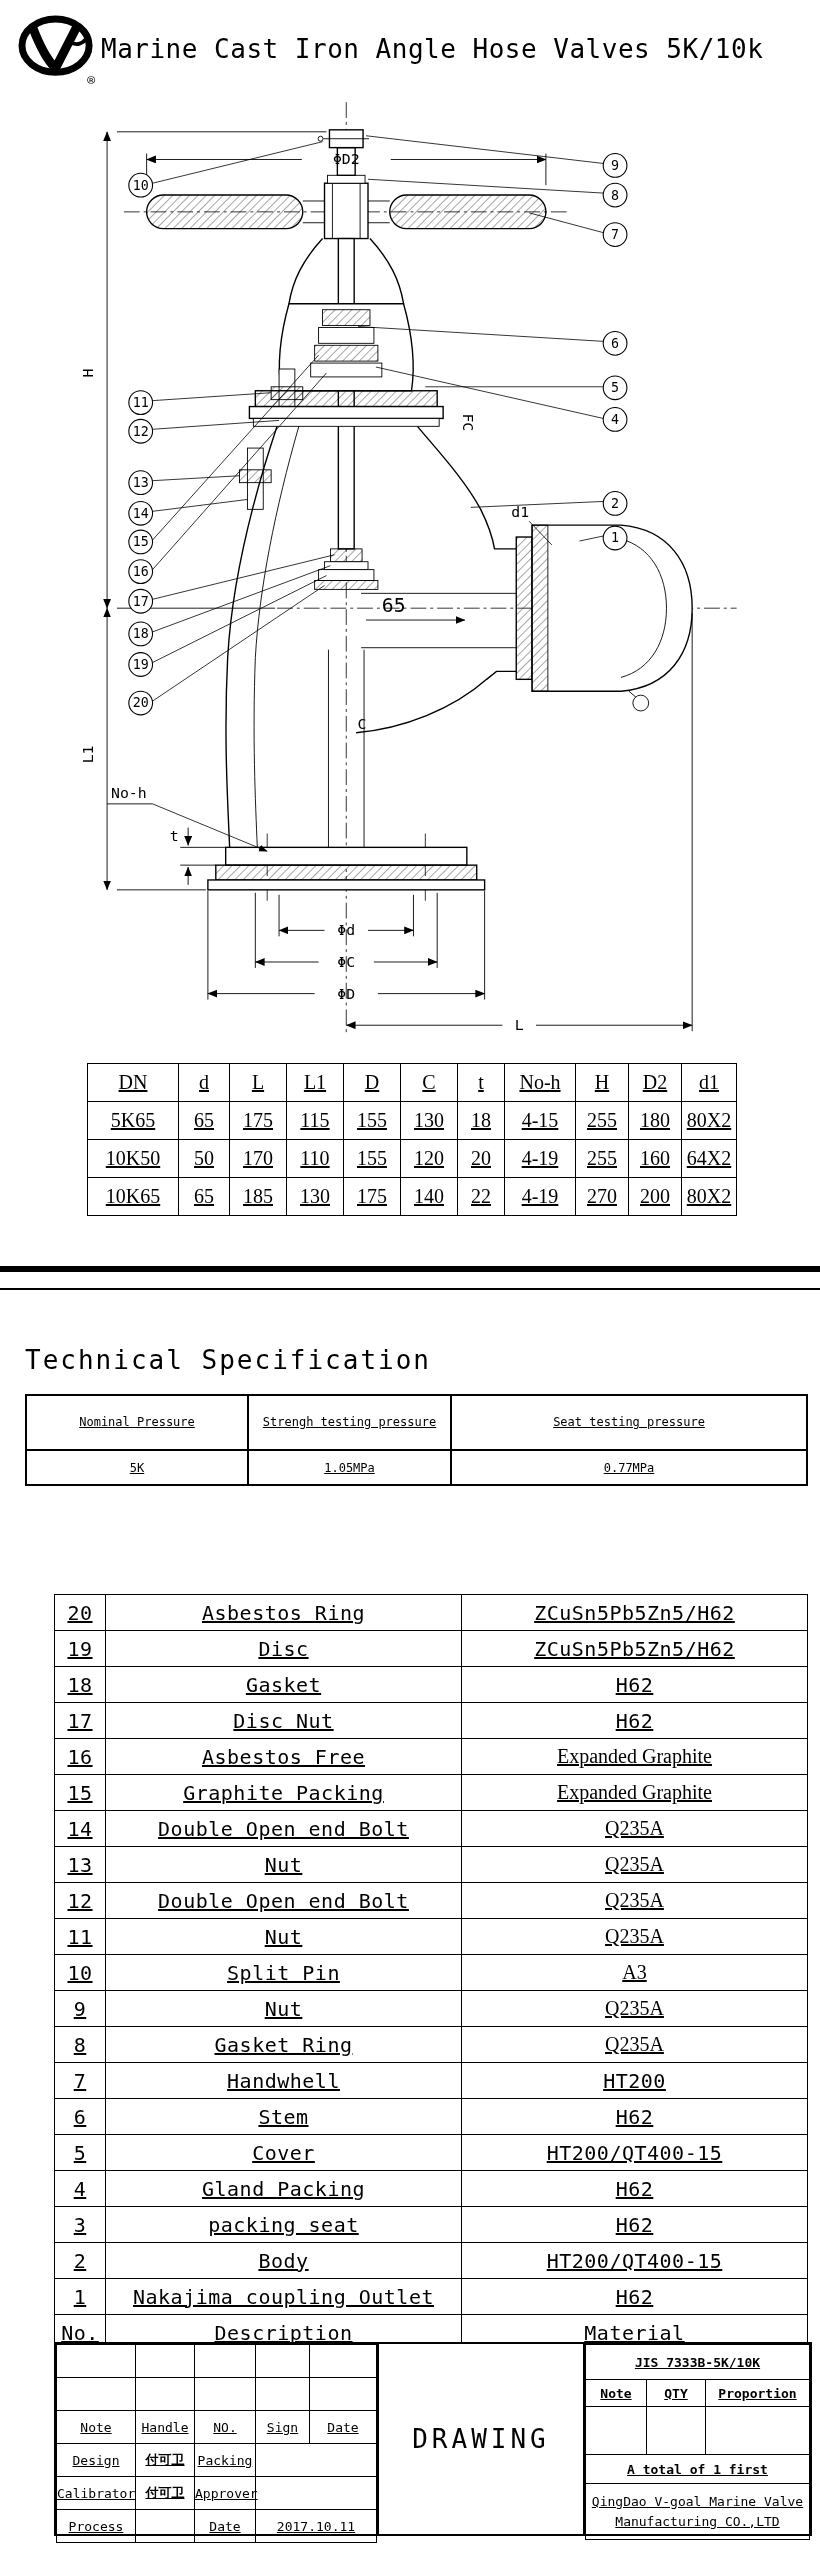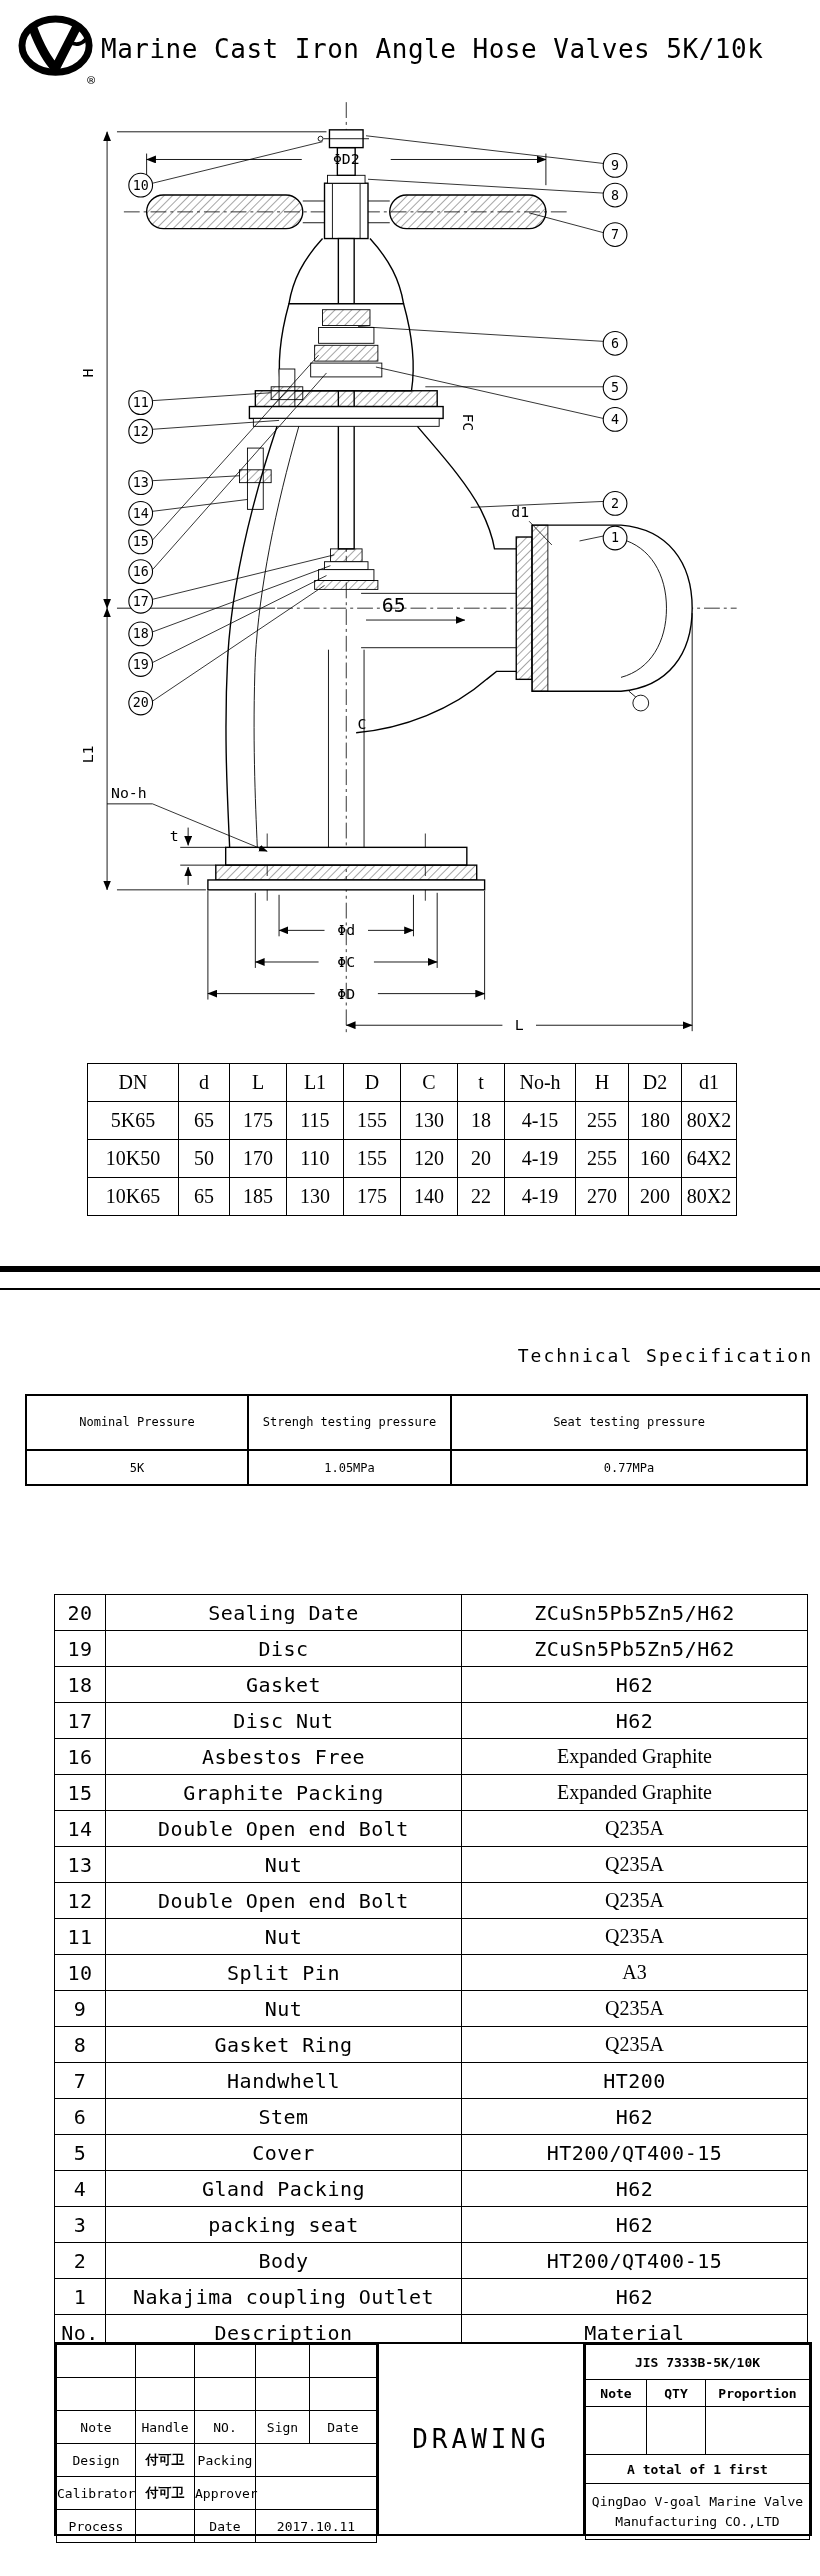--- a/index.html
+++ b/index.html
@@ -11,27 +11,27 @@
   #valve-svg{left:30px;top:94px;}
   #valve-svg text{font-family:"DejaVu Sans Mono",monospace;font-size:15px;fill:#000;stroke:none;}
   #valve-svg .big{font-size:20px;}
   #valve-svg .co-t{font-size:13.5px;}
   .ol{stroke:#000;stroke-width:1.4;}
   .tl{stroke:#000;stroke-width:.9;}
   .cl{stroke:#000;stroke-width:.8;stroke-dasharray:16 4 3 4;}
   .ld{stroke:#000;stroke-width:.8;}
   .co{stroke:#000;stroke-width:1.1;}
   
-  table{border-collapse:collapse;table-layout:fixed;}
+  table{border-collapse:collapse;table-layout:fixed;text-decoration:underline;}
   td{padding:0;text-align:center;vertical-align:middle;}
   .dim-table{left:87px;top:1063px;font-family:"Liberation Serif",serif;font-size:20px;}
   .dim-table td{border:1.6px solid #000;height:37px;}
   .rule1{left:0;top:1266px;width:821px;height:6px;background:#000;}
   .rule2{left:0;top:1288px;width:821px;height:2px;background:#000;}
-  .spec-head{left:32px;top:1345px;width:781px;text-align:right;font-size:18px;letter-spacing:2px;}
+  .spec-head{left:25px;top:1345px;width:781px;text-align:left;font-size:26px;letter-spacing:2px;}
   .spec-table{left:25px;top:1394px;font-size:12px;}
   .spec-table td{border:2px solid #000;}
   .spec-table .sh{height:53px;line-height:1.25;padding:0 6px;}
   .spec-table .sv{height:33px;}
   .parts-table{left:54px;top:1594px;font-size:20px;letter-spacing:0.5px;}
   .parts-table td{border:1.6px solid #000;height:35px;}
   .serif{font-family:"Liberation Serif",serif;letter-spacing:0;}
   
   .tb{left:54px;top:2342px;width:754px;height:190px;display:flex;border:2px solid #000;background:#fff;}
   .tb table{height:100%;}
@@ -408,21 +408,21 @@
 
   <table class="abs parts-table">
     <colgroup>
         <col style="width:51px">
         <col style="width:356px">
         <col style="width:346px">
       </colgroup>
     <tbody>
         <tr>
           <td>20</td>
-          <td>Sealing Date</td>
+          <td>Asbestos Ring</td>
           <td>ZCuSn5Pb5Zn5/H62</td>
         </tr>
     <tr>
           <td>19</td>
           <td>Disc</td>
           <td>ZCuSn5Pb5Zn5/H62</td>
         </tr>
     <tr>
           <td>18</td>
           <td>Gasket</td>

